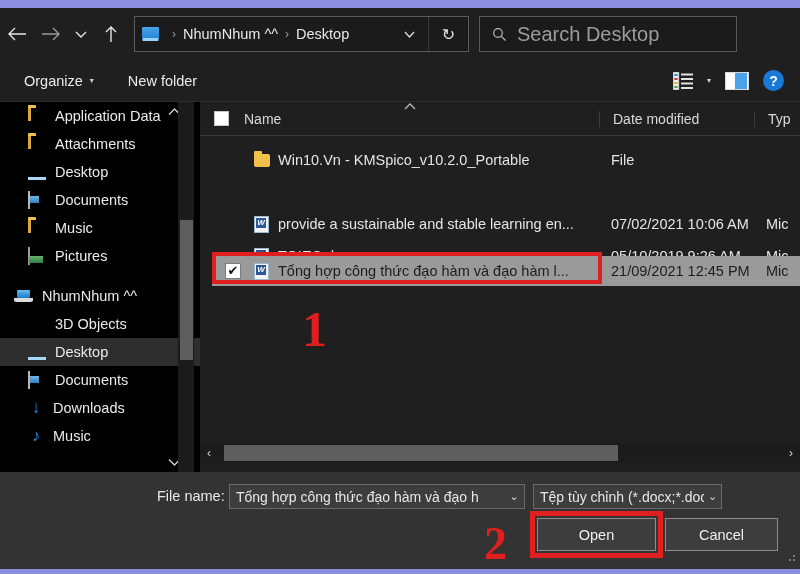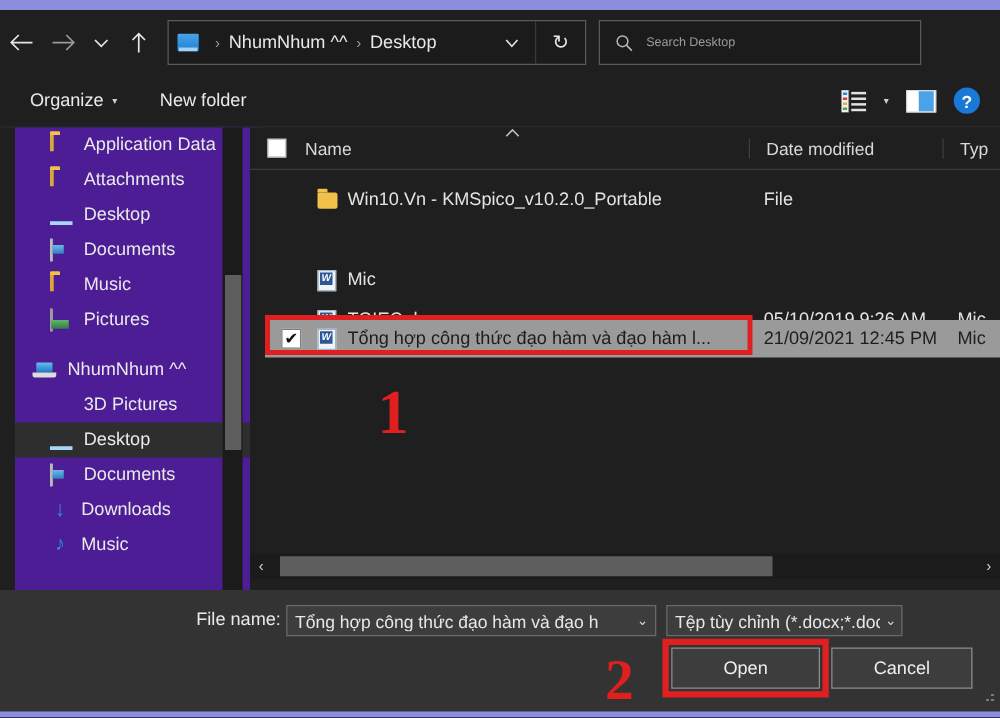--- a/index.html
+++ b/index.html
@@ -82,21 +82,21 @@
   }
   .searchbox {
     width: 258px; height: 36px;
     margin-left: 10px;
     border: 1px solid #5a5a5a;
     background: #1b1b1b;
     display: flex; align-items: center;
     padding-left: 12px;
   }
   .search-ph {
-    color: #9c9c9c; font-size: 10px; margin-left: 10px;
+    color: #9c9c9c; font-size: 20px; margin-left: 10px;
   }
 
   
   .cmdbar {
     position: absolute; left: 0; top: 60px; width: 800px; height: 42px;
     background: #1f1f1f;
     display: flex; align-items: center;
     border-bottom: 1px solid #2d2d2d;
   }
   .cmd-item {
@@ -119,23 +119,22 @@
   .ico-help {
     width: 21px; height: 21px; border-radius: 50%;
     background: #1879d6; color: #fff;
     font-size: 14px; font-weight: bold;
     display: flex; align-items: center; justify-content: center;
   }
 
   
   .leftpane {
     position: absolute; left: 0; top: 102px; width: 200px; height: 370px;
-    background: #4c1d95;
+    background: #000000;
     overflow: hidden;
-    margin-left: 12px;
   }
   .tree-row {
     height: 28px; display: flex; align-items: center;
     padding-left: 28px; gap: 9px;
     color: #eaeaea; font-size: 14.5px; white-space: nowrap;
   }
   .tree-row.root { padding-left: 14px; }
   .tree-row.selected { background: #2e2e2e; }
   .tree-gap { height: 12px; }
 
@@ -465,21 +464,21 @@
     </div>
 
     <div class="tree-gap"></div>
 
     <div class="tree-row root">
       <span class="ic ic-pc"></span>
       <span>NhumNhum ^^</span>
     </div>
     <div class="tree-row">
       <span class="ic"><i class="ic-cube"></i></span>
-      <span>3D Pictures</span>
+      <span>3D Objects</span>
     </div>
     <div class="tree-row selected">
       <span class="ic"><i class="ic-desktop"></i></span>
       <span>Desktop</span>
     </div>
     <div class="tree-row">
       <span class="ic"><i class="ic-doc"></i></span>
       <span>Documents</span>
     </div>
     <div class="tree-row">
@@ -532,20 +531,22 @@
       <div class="f-name">Win10.Vn - KMSpico_v10.2.0_Portable</div>
       <div class="f-type">File</div>
     </div>
 
 
     <div class="filerow" style="top:108px;">
       <div class="f-check"></div>
       <div class="f-icon">
           <i class="ic-word"></i>
         </div>
+      <div class="f-name">provide a sustainable and stable learning en...</div>
+      <div class="f-date">07/02/2021 10:06 AM</div>
       <div class="f-type">Mic</div>
     </div>
 
     <div class="filerow" style="top:140px;">
       <div class="f-check"></div>
       <div class="f-icon">
           <i class="ic-word"></i>
         </div>
       <div class="f-name">TOIEC.doc</div>
       <div class="f-date">05/10/2019 9:26 AM</div>

